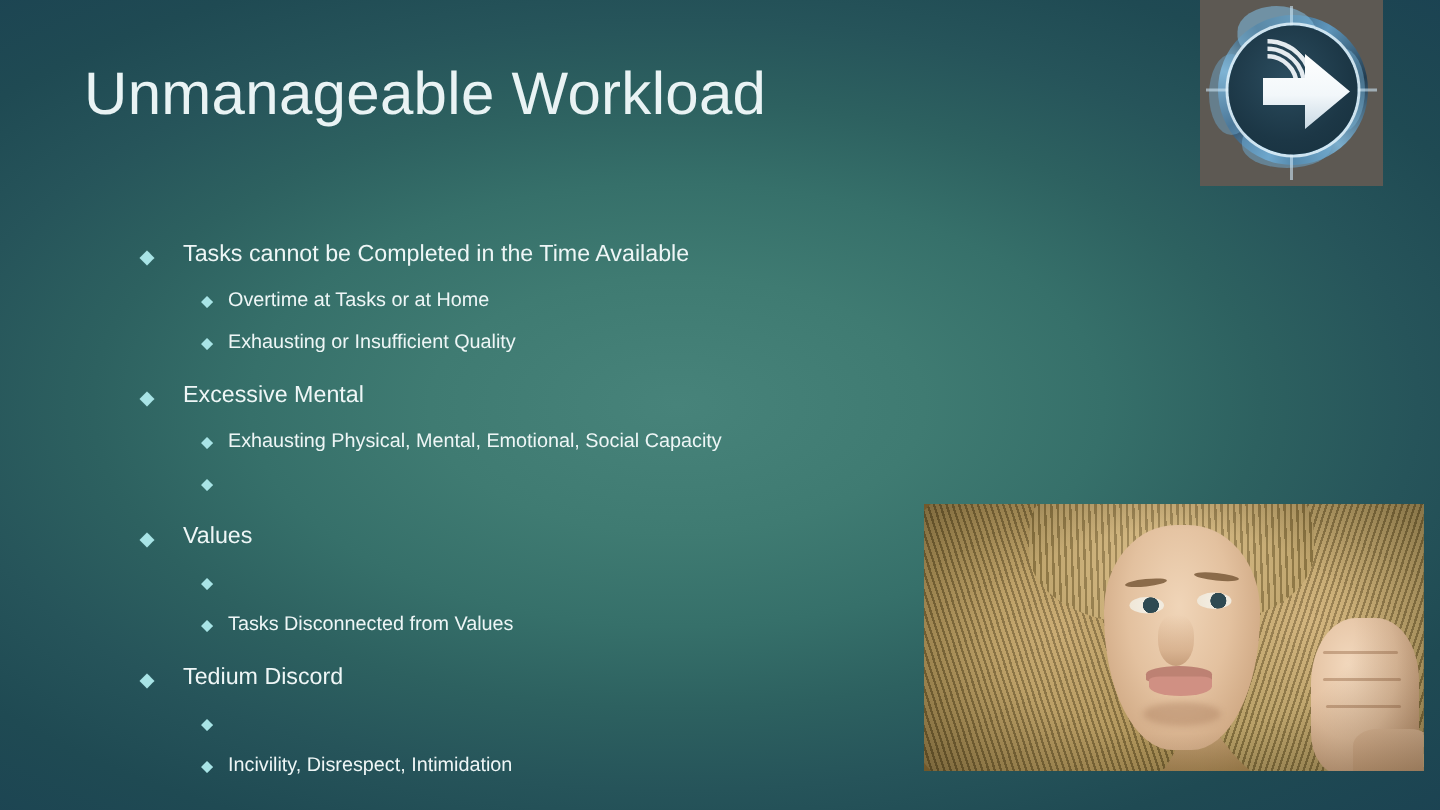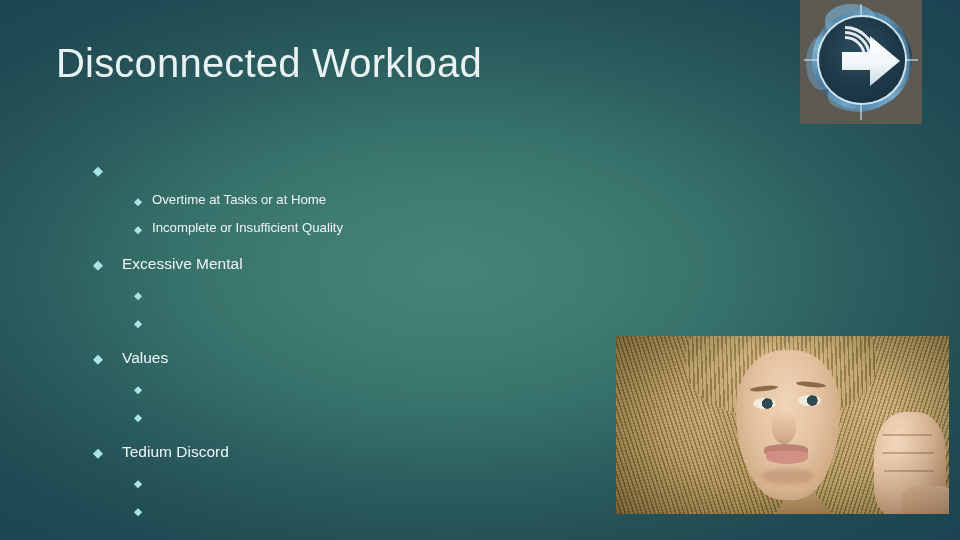--- a/index.html
+++ b/index.html
@@ -275,21 +275,21 @@
   #photo .vignette {
     position: absolute; inset: 0;
     background: radial-gradient(ellipse 80% 85% at 50% 48%, rgba(0,0,0,0) 45%, rgba(30,22,8,0.38) 100%);
   }
 </style>
 </head>
 <body>
 
 <div id="slide">
 
-  <div id="title">Disconnected Workload</div>
+  <div id="title">Unmanageable Workload</div>
 
   <div id="tech-graphic">
     <div class="ring-outer"></div>
     <div class="blade b1"></div>
     <div class="blade b2"></div>
     <div class="blade b3"></div>
     <div class="blade b4"></div>
     <div class="crossh ch-h"></div>
     <div class="crossh ch-v"></div>
     <div class="ring-mid"></div>
@@ -306,74 +306,78 @@
       </defs>
       <path d="M2,20 L30,20 L30,4 L60,29 L30,54 L30,38 L2,38 Z" fill="url(#agrad)"></path>
     </svg>
   </div>
 
   <div id="body">
 
     <div class="grp">
       <div class="lvl1">
         <span class="bullet">◆</span>
+        <span class="txt">Tasks cannot be Completed in the Time Available</span>
       </div>
       <div class="subs">
         <div class="lvl2">
           <span class="bullet">◆</span>
           <span class="txt">Overtime at Tasks or at Home</span>
         </div>
         <div class="lvl2">
           <span class="bullet">◆</span>
-          <span class="txt">Incomplete or Insufficient Quality</span>
+          <span class="txt">Exhausting or Insufficient Quality</span>
         </div>
       </div>
     </div>
 
     <div class="grp">
       <div class="lvl1">
         <span class="bullet">◆</span>
         <span class="txt">Excessive Mental</span>
       </div>
       <div class="subs">
         <div class="lvl2">
           <span class="bullet">◆</span>
+          <span class="txt">Exhausting Physical, Mental, Emotional, Social Capacity</span>
         </div>
         <div class="lvl2">
           <span class="bullet">◆</span>
         </div>
       </div>
     </div>
 
     <div class="grp">
       <div class="lvl1">
         <span class="bullet">◆</span>
         <span class="txt">Values</span>
       </div>
       <div class="subs">
         <div class="lvl2" style="width:325px">
           <span class="bullet">◆</span>
         </div>
         <div class="lvl2">
           <span class="bullet">◆</span>
+          <span class="txt">Tasks Disconnected from Values</span>
         </div>
       </div>
     </div>
 
     <div class="grp">
       <div class="lvl1">
         <span class="bullet">◆</span>
         <span class="txt">Tedium Discord</span>
       </div>
       <div class="subs">
         <div class="lvl2">
           <span class="bullet">◆</span>
         </div>
         <div class="lvl2">
           <span class="bullet">◆</span>
+          <span class="txt">Incivility, Disrespect, Intimidation</span>
         </div>
       </div>
     </div>
 
   </div>
 
   <div id="photo">
     <div class="ph-bg"></div>
     <div class="hair-l"></div>
     <div class="hair-r"></div>

